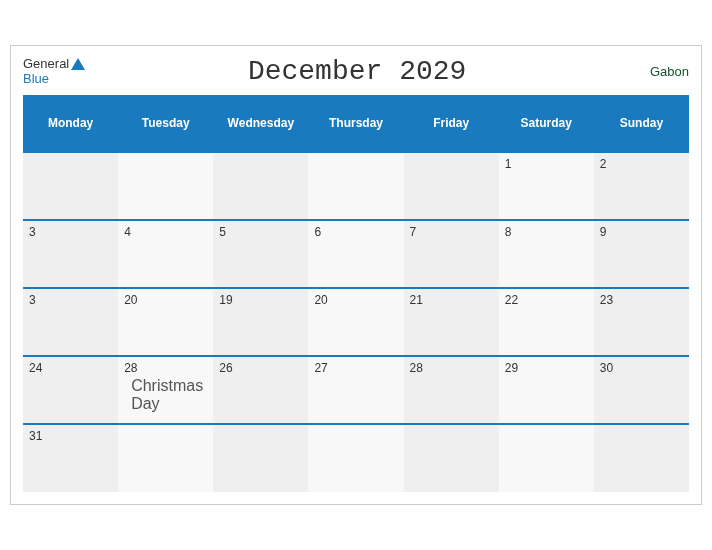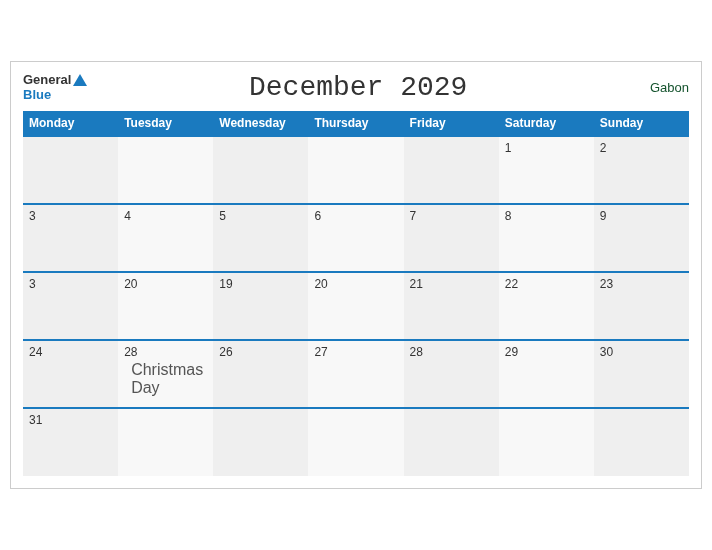--- a/index.html
+++ b/index.html
@@ -26,26 +26,26 @@
       position: relative;
     }
     .logo-area {
       display: flex;
       flex-direction: column;
       align-items: flex-start;
       line-height: 1.1;
     }
     .logo-general {
       font-size: 13px;
-      font-weight: bold;
+      font-weight: normal;
       color: #333;
     }
     .logo-blue {
       font-size: 13px;
-      font-weight: bold;
+      font-weight: normal;
       color: #1a7abf;
     }
     .logo-triangle {
       display: inline-block;
       width: 0;
       height: 0;
       border-left: 7px solid transparent;
       border-right: 7px solid transparent;
       border-bottom: 12px solid #1a7abf;
       margin-left: 2px;
@@ -71,22 +71,22 @@
     }
     .calendar-grid {
       width: 100%;
       border-collapse: collapse;
     }
     .calendar-grid thead tr th {
       background: #1a7abf;
       color: #fff;
       font-size: 12px;
       font-weight: bold;
-      padding: 5px 6px;
-      text-align: left;
+      padding: 21px 6px;
+      text-align: center;
       border: none;
     }
     .calendar-grid tbody tr {
       border-top: 2px solid #1a7abf;
     }
     .calendar-grid tbody tr td {
       width: calc(100% / 7);
       height: 68px;
       vertical-align: top;
       padding: 4px 6px;

